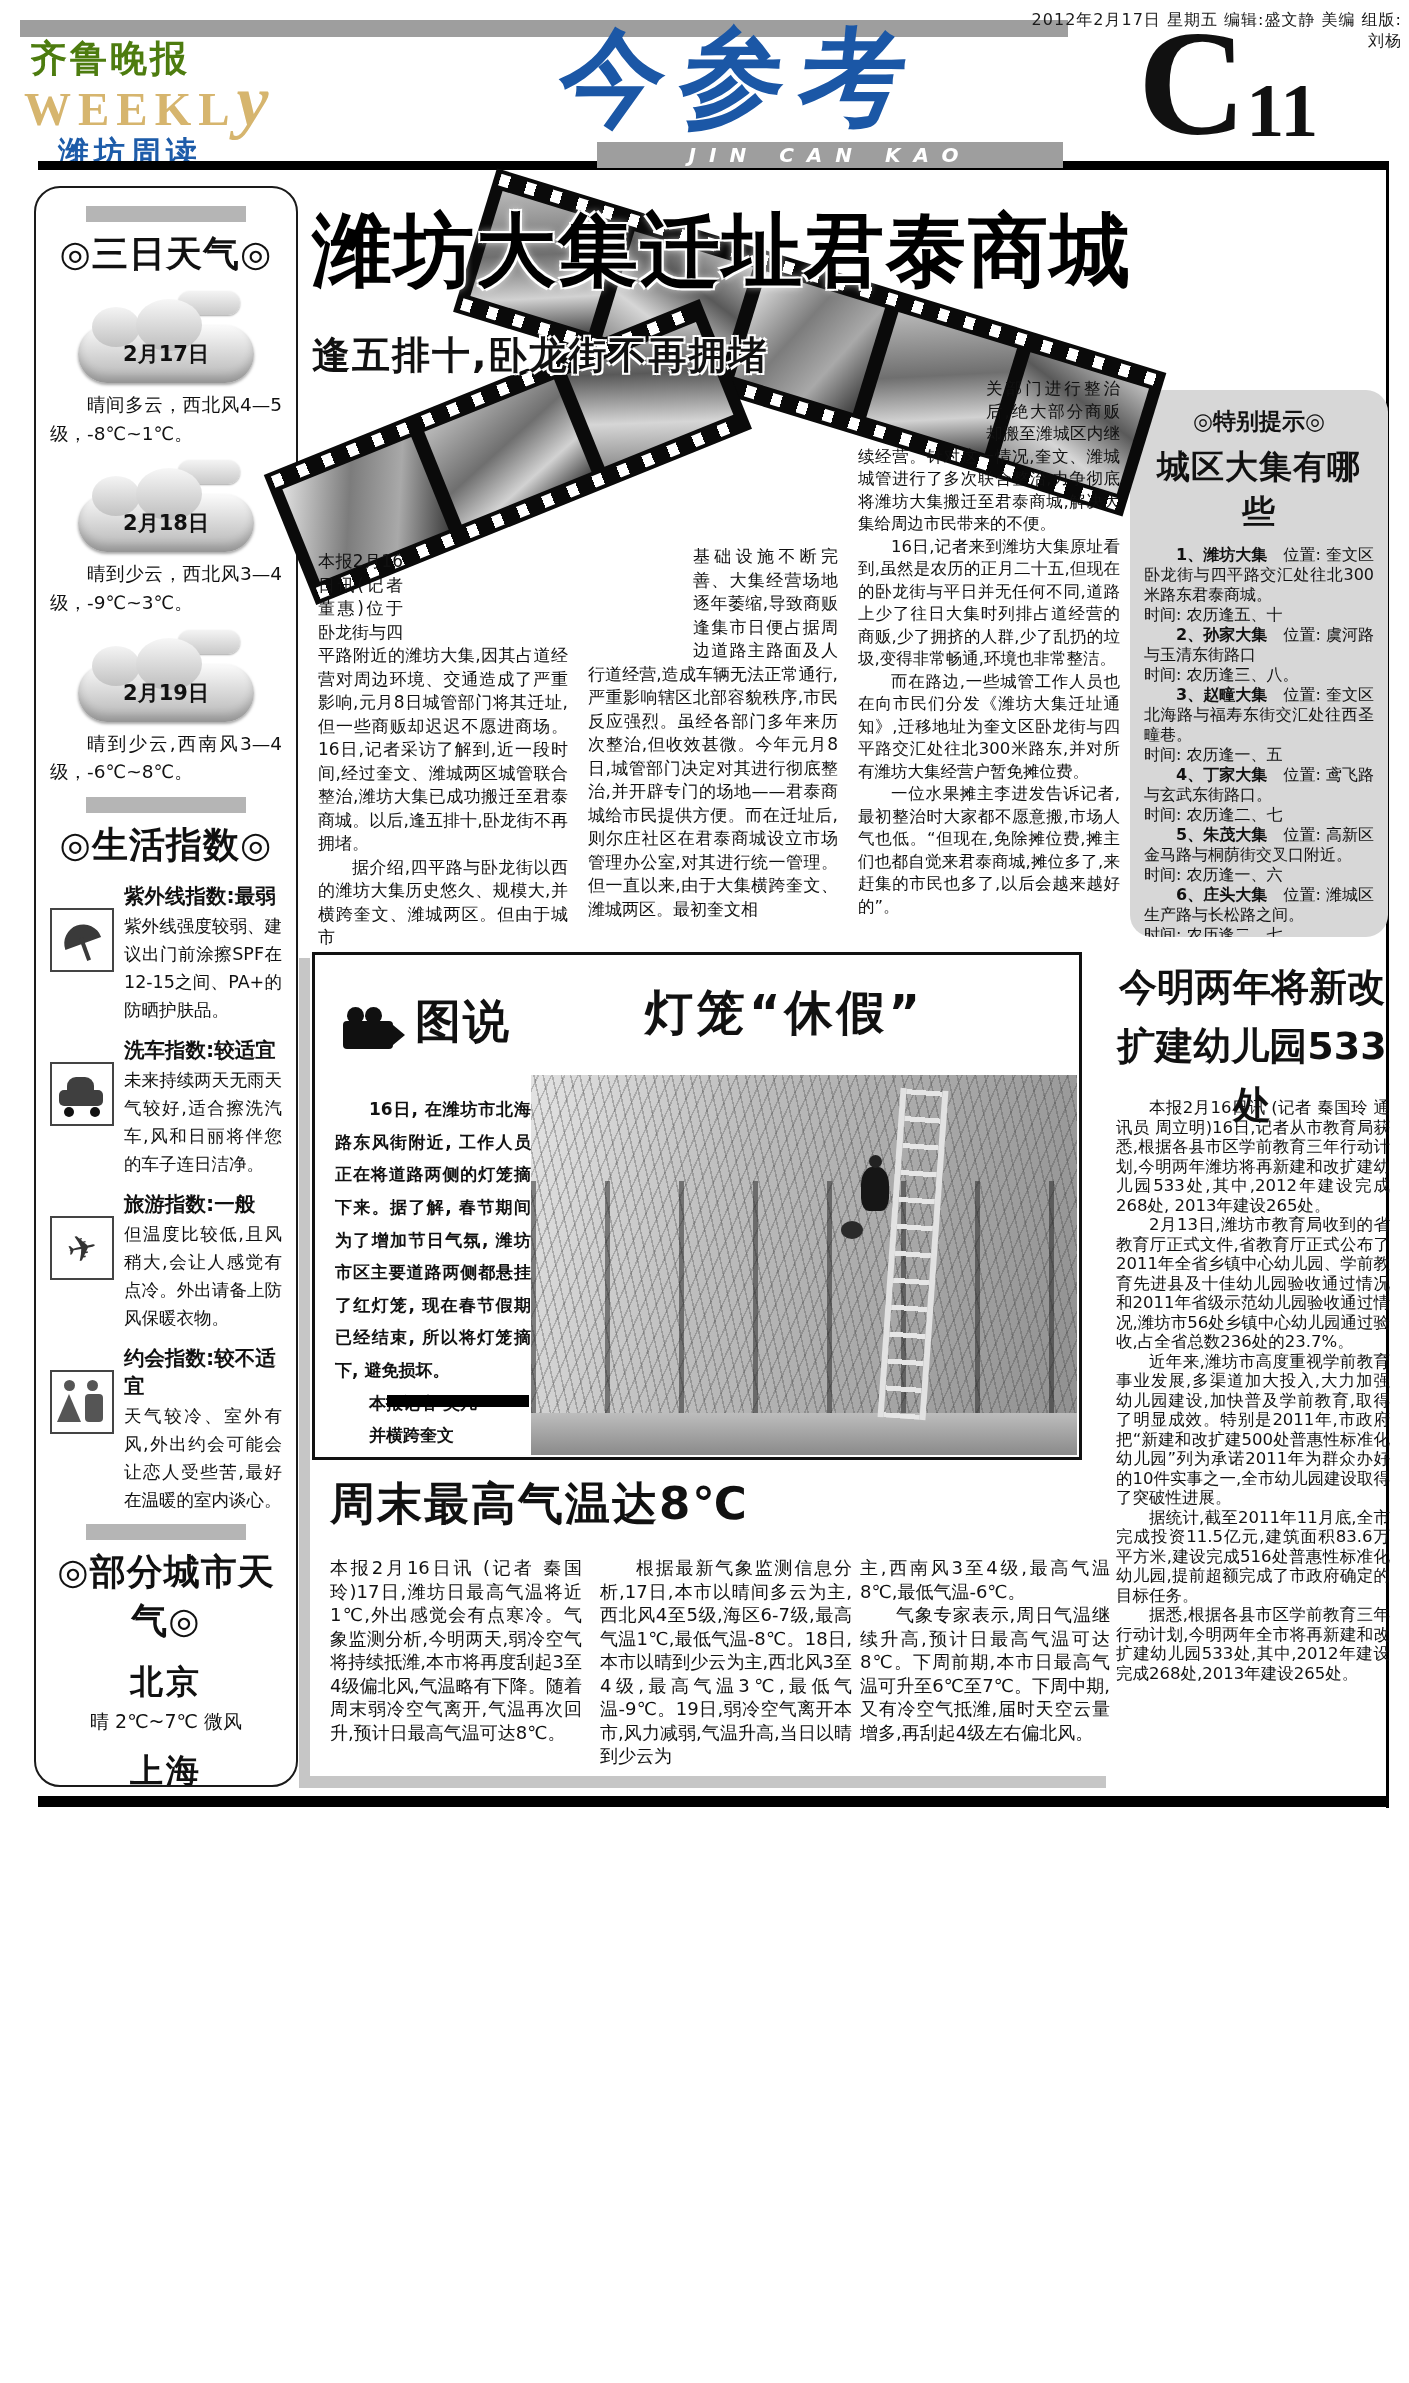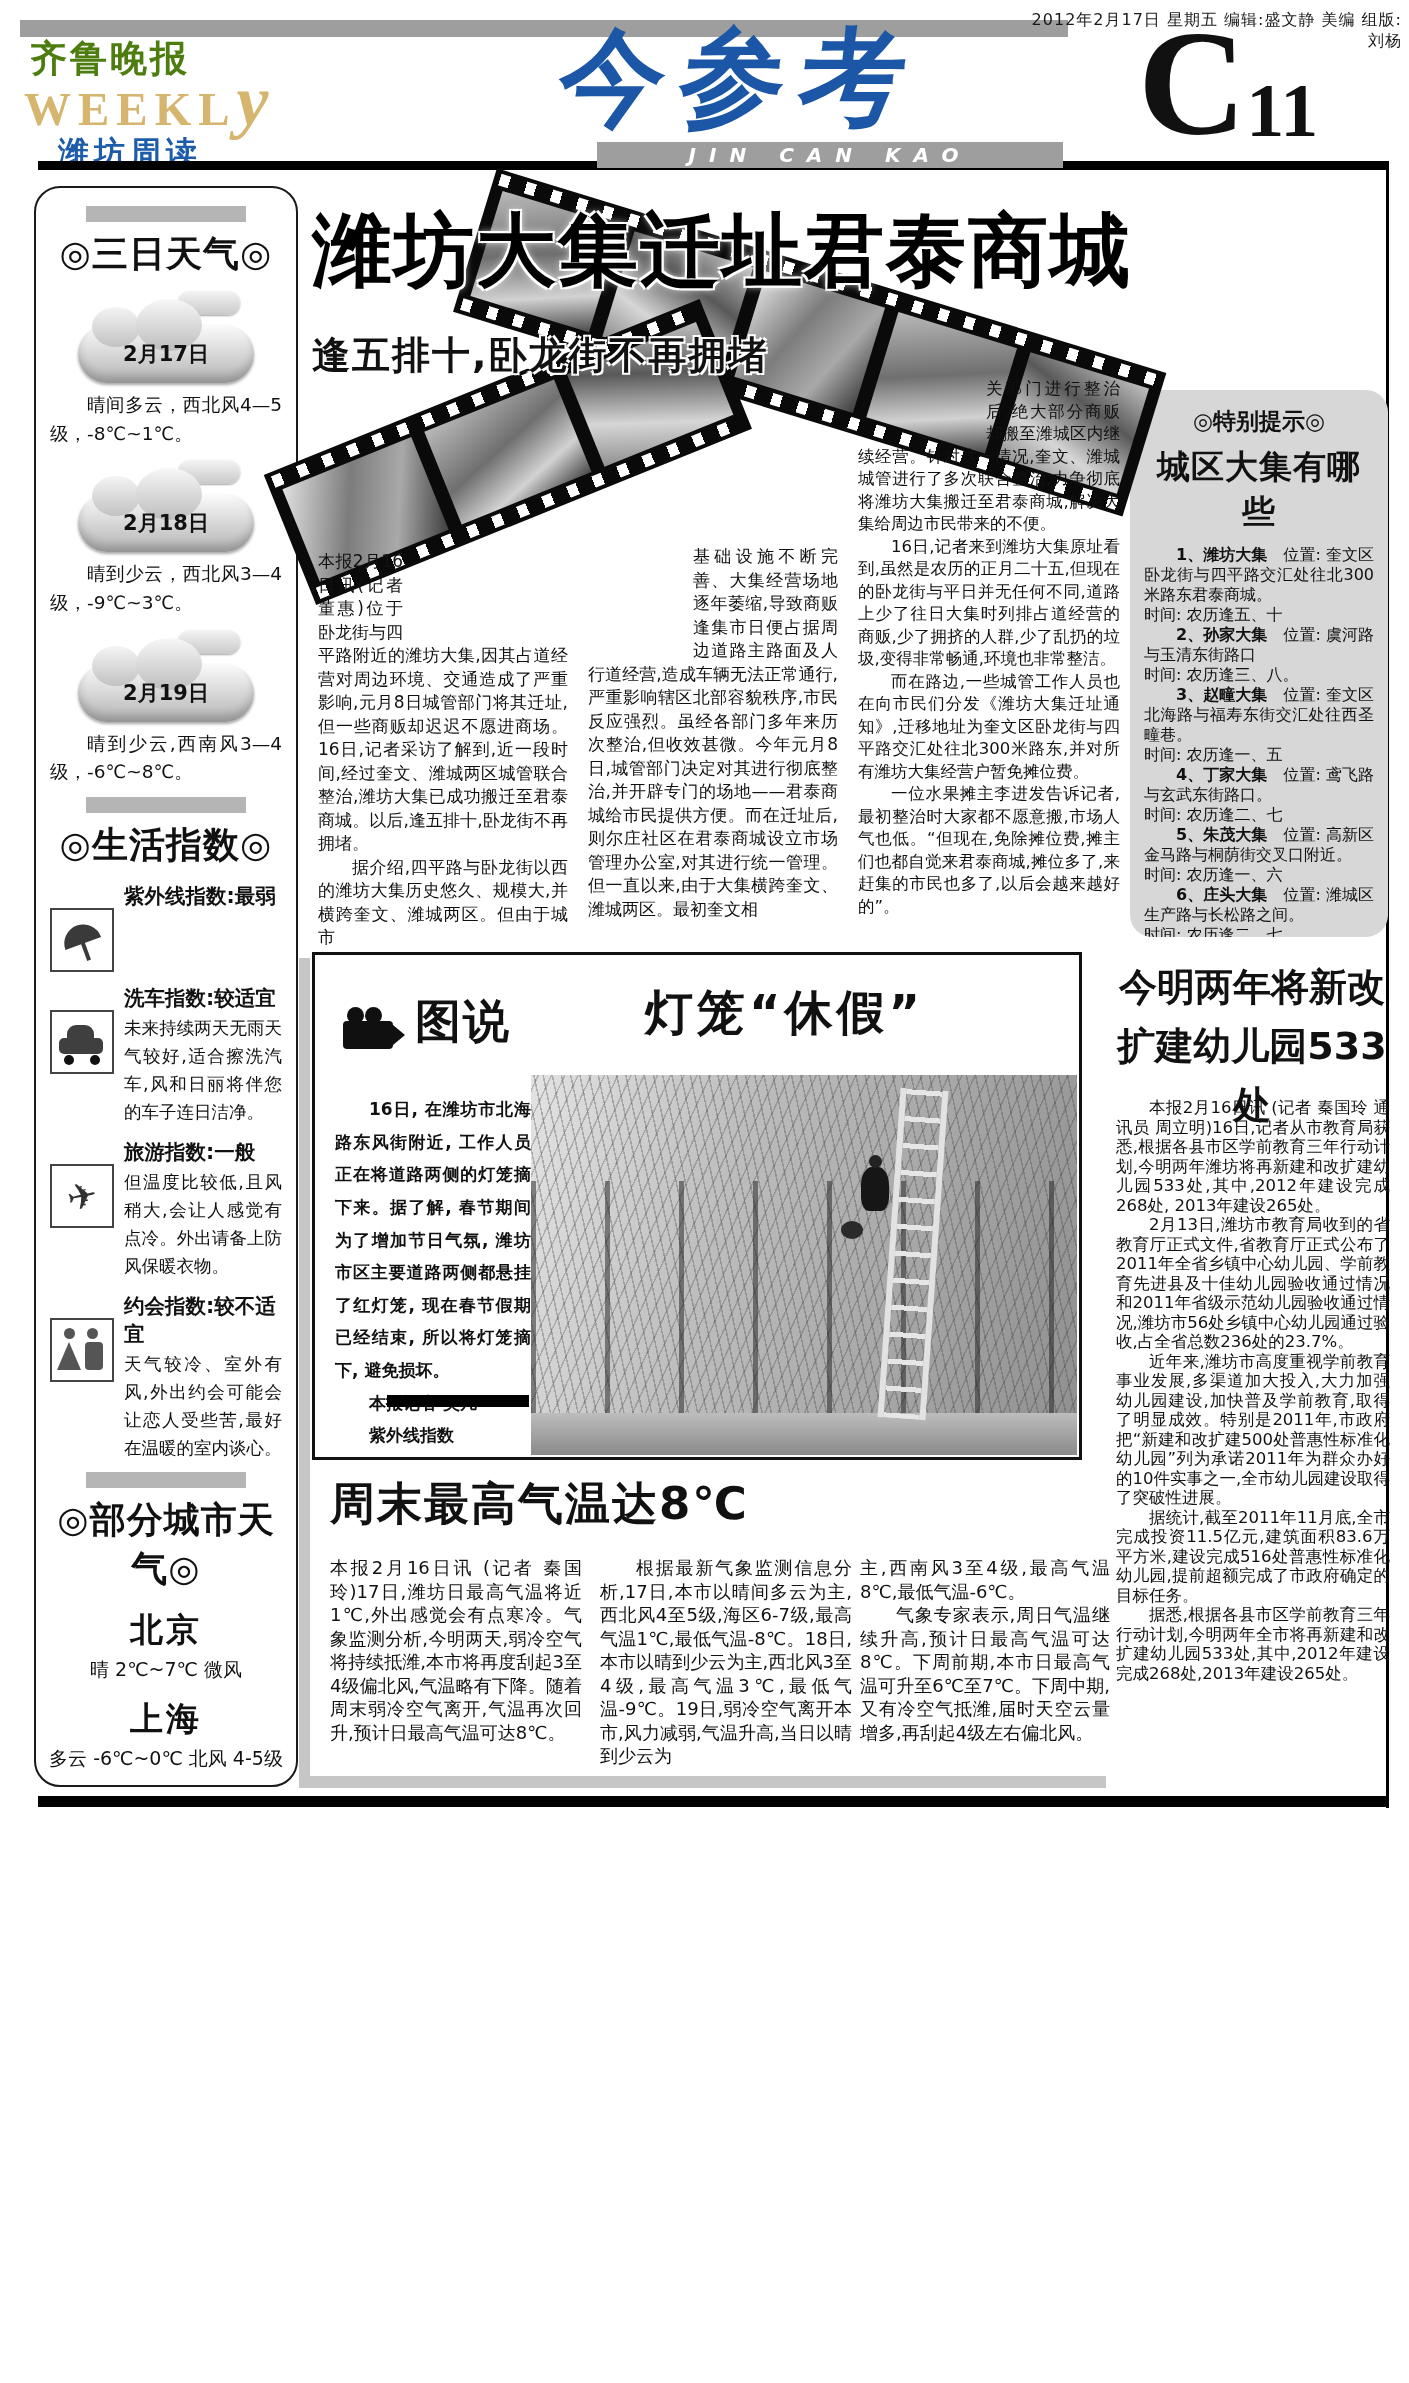--- a/index.html
+++ b/index.html
@@ -201,20 +201,21 @@
     <div class="sb-graybar"></div>
     <div class="sb-title">◎生活指数◎</div>
 
     <div class="idx-item">
       <div class="idx-icon">
           <div class="umb-top"></div>
           <div class="umb-stick"></div>
         </div>
       <div class="idx-text">
         <p class="idx-name">紫外线指数:最弱</p>
+        <p class="idx-desc">紫外线强度较弱、建议出门前涂擦SPF在12-15之间、PA+的防晒护肤品。</p>
       </div>
     </div>
     <div class="idx-item">
       <div class="idx-icon">
           <div class="car-top"></div>
           <div class="car-body"></div>
           <div class="car-w1"></div>
           <div class="car-w2"></div>
         </div>
       <div class="idx-text">
@@ -323,21 +324,21 @@
           <div class="cam-reel2"></div>
           <div class="cam-body"></div>
           <div class="cam-lens"></div>
       </div>
       <span class="ps-logo-text">图说</span>
     </div>
     <div class="ps-title">灯笼“休假”</div>
     <div class="ps-caption">
       <p>16日, 在潍坊市北海路东风街附近, 工作人员正在将道路两侧的灯笼摘下来。据了解, 春节期间为了增加节日气氛, 潍坊市区主要道路两侧都悬挂了红灯笼, 现在春节假期已经结束, 所以将灯笼摘下, 避免损坏。</p>
       <p class="ps-byline">本报记者  吴凡</p>
-      <p class="ps-byline2">紫外线指数</p>
+      <p class="ps-byline2">并横跨奎文</p>
     </div>
     <div class="ps-divider"></div>
     <div class="photo">
       <div class="ph-sky"></div>
       <div class="ph-br1"></div>
       <div class="ph-br2"></div>
       <div class="ph-trunks"></div>
       <div class="ph-road"></div>
       <div class="ph-ladder"></div>
       <div class="ph-worker"></div>

